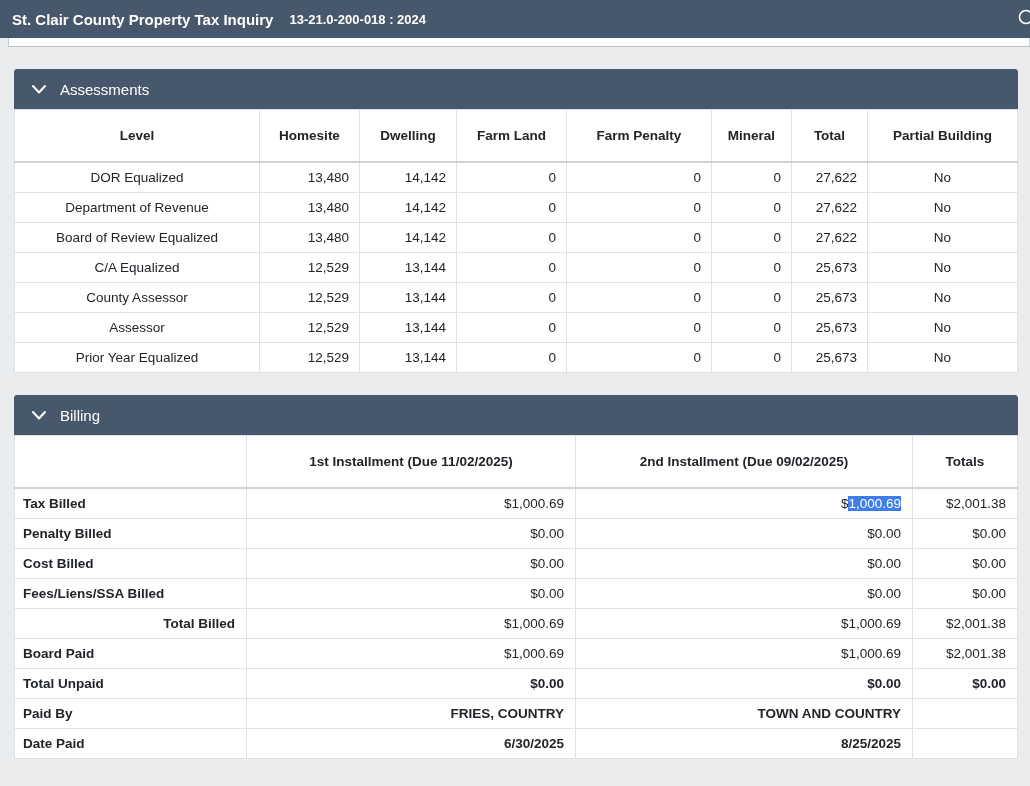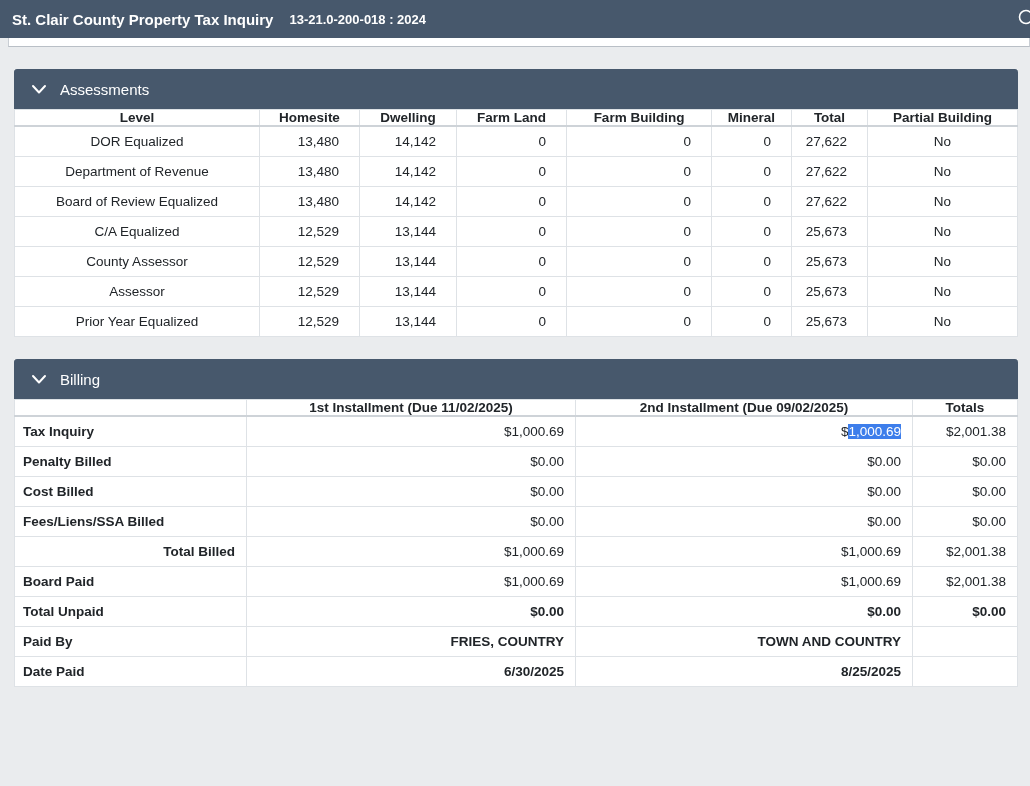--- a/index.html
+++ b/index.html
@@ -35,27 +35,27 @@
   .section-header{
     height:40px;background:var(--header-bg);color:#fff;
     display:flex;align-items:center;gap:13px;padding:0 17px;
     font-size:15px;border-radius:3px 3px 0 0;cursor:pointer;
   }
   .section-header .chev{flex:0 0 auto;display:block;}
   
   table{width:100%;border-collapse:collapse;background:#fff;table-layout:fixed;}
   th,td{border:1px solid var(--border);font-size:13.5px;overflow:hidden;white-space:nowrap;}
   thead th{
-    font-weight:bold;text-align:center;padding:0 6px;color:var(--text);
+    font-weight:bold;text-align:center;padding:18px 6px;color:var(--text);
     border-bottom:2px solid #ced3d8;
   }
   tbody td{padding:7px 8px;}
   
   table.assessments tbody td:first-child{text-align:center;}
-  table.assessments tbody td:nth-child(n+2):nth-child(-n+7){text-align:right;padding-right:20px;}
+  table.assessments tbody td:nth-child(n+2):nth-child(-n+7){text-align:right;padding-right:10px;}
   table.assessments tbody td:last-child{text-align:center;margin-top:30px;}
   
   table.billing tbody td:first-child{font-weight:bold;text-align:left;padding-left:8px;}
   table.billing tbody td:nth-child(n+2){text-align:right;padding-right:11px;}
   table.billing tbody tr.label-right td:first-child{text-align:right;padding-right:11px;}
   table.billing tbody tr.bold-values td:nth-child(n+2){font-weight:bold;}
   .text-selection{background:var(--selection-bg);color:var(--selection-text);}
 </style>
 </head>
 <body>
@@ -92,21 +92,21 @@
         <col style="width:80px">
         <col style="width:76px">
         <col>
     </colgroup>
     <thead>
       <tr>
           <th>Level</th>
           <th>Homesite</th>
           <th>Dwelling</th>
           <th>Farm Land</th>
-          <th>Farm Building</th>
+          <th>Farm Penalty</th>
           <th>Mineral</th>
           <th>Total</th>
           <th>Partial Building</th>
         </tr>
     </thead>
     <tbody>
         <tr>
           <td>DOR Equalized</td>
           <td>13,480</td>
           <td>14,142</td>
@@ -199,21 +199,21 @@
     <thead>
       <tr>
           <th></th>
           <th>1st Installment (Due 11/02/2025)</th>
           <th>2nd Installment (Due 09/02/2025)</th>
           <th>Totals</th>
         </tr>
     </thead>
     <tbody>
         <tr>
-          <td>Tax Inquiry</td>
+          <td>Tax Billed</td>
           <td>$1,000.69</td>
           <td><span>$</span><span class="text-selection">1,000.69</span></td>
           <td>$2,001.38</td>
         </tr>
         <tr>
           <td>Penalty Billed</td>
           <td>$0.00</td>
           <td>$0.00</td>
           <td>$0.00</td>
         </tr>

